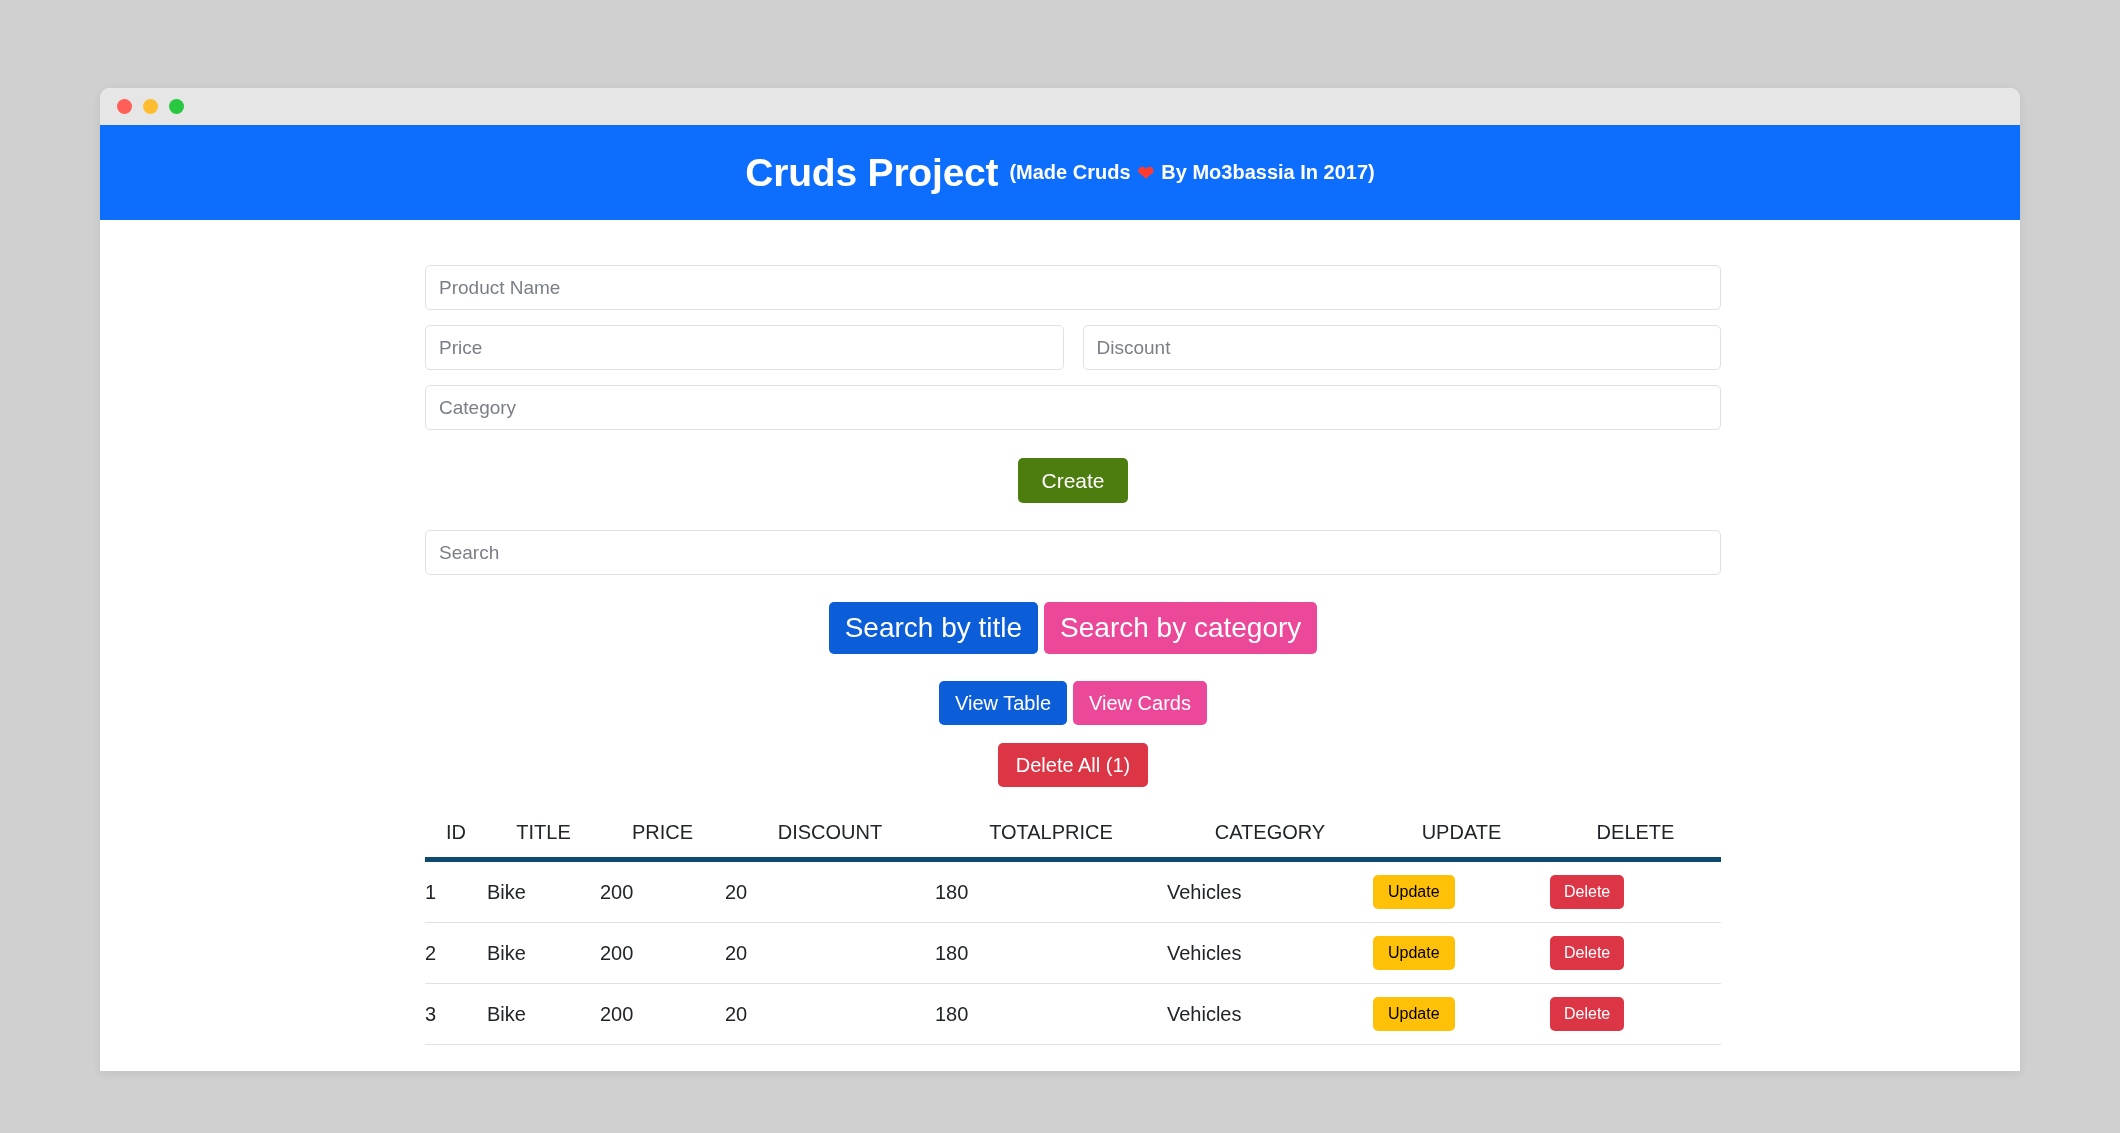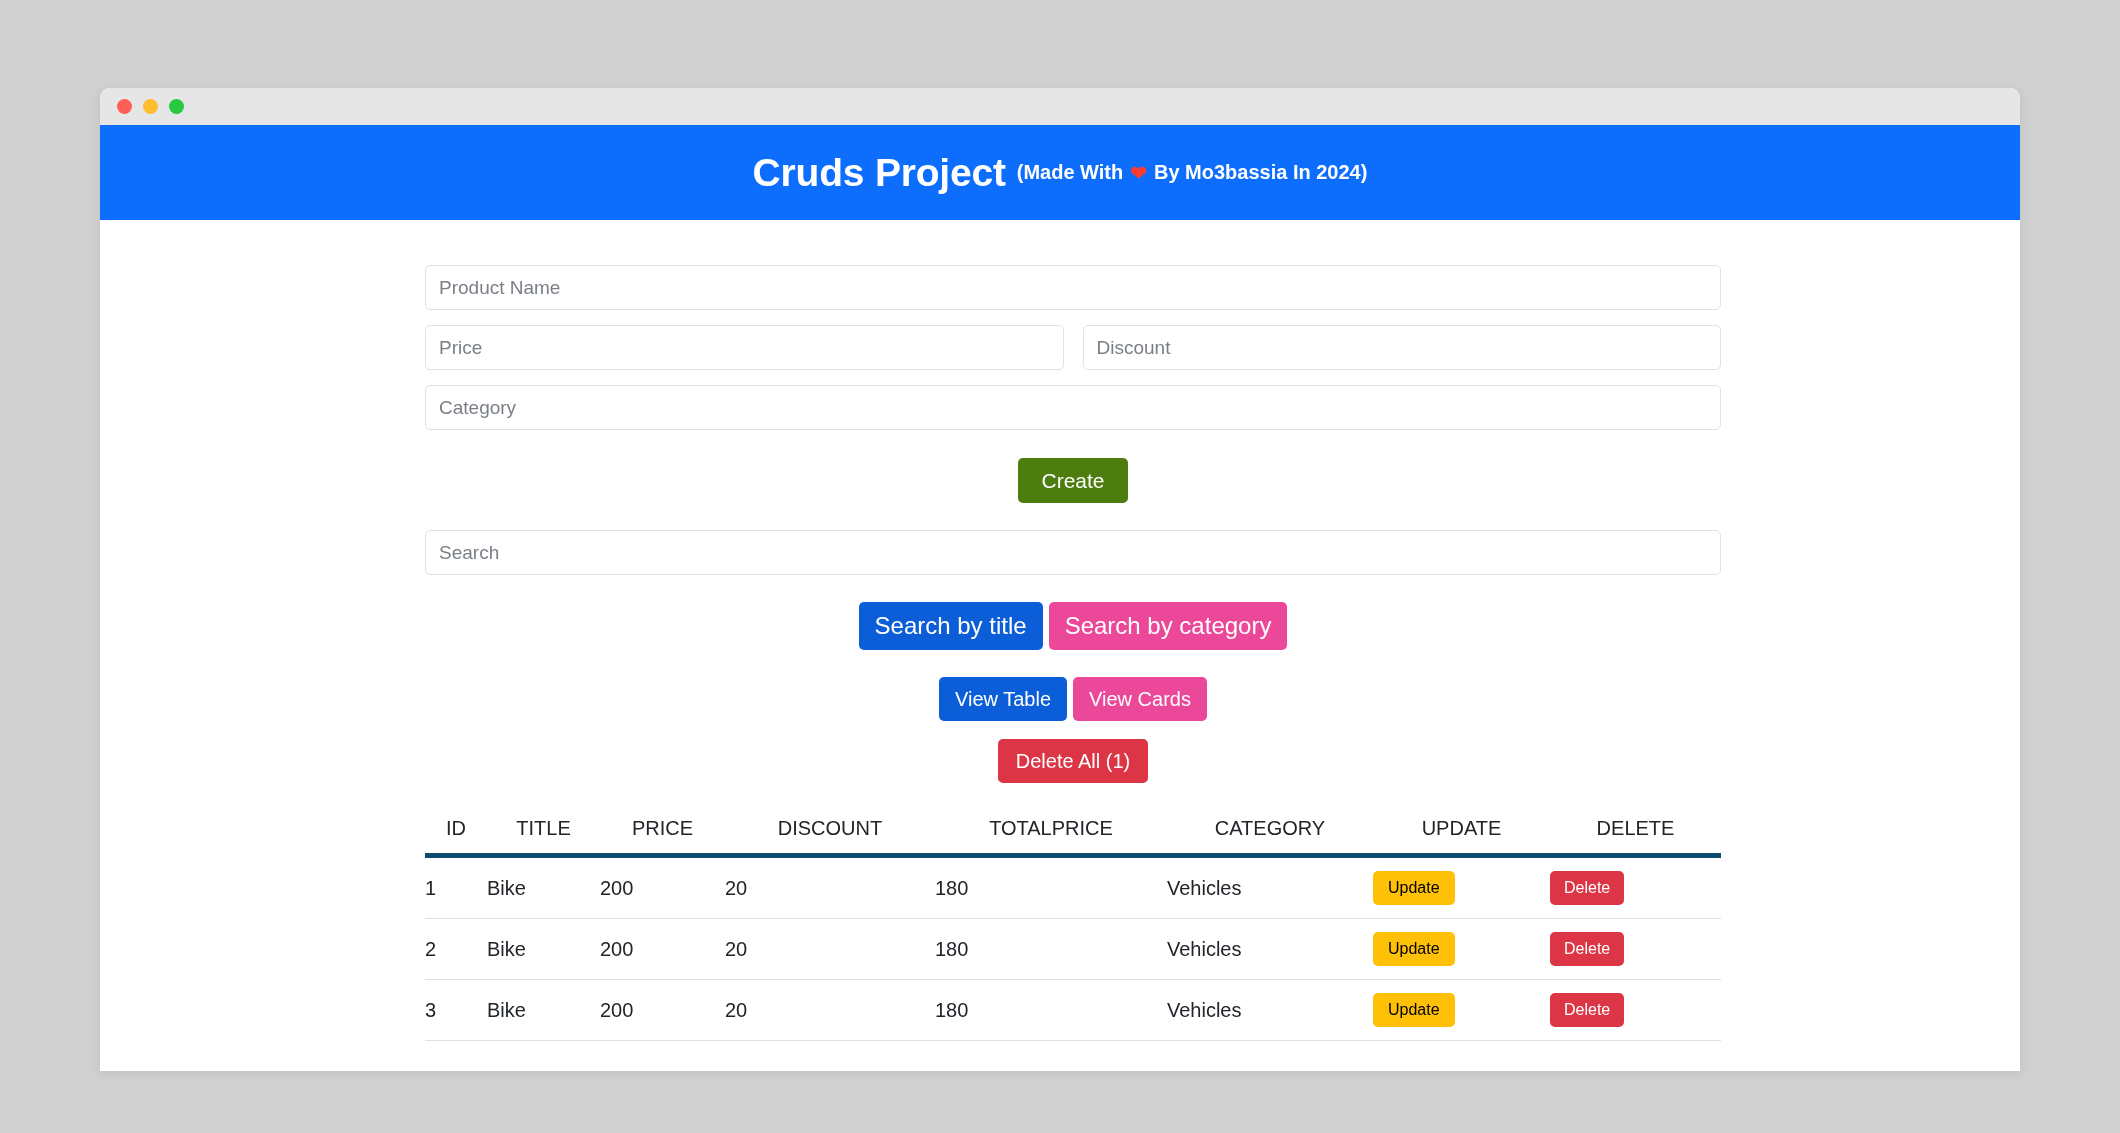--- a/index.html
+++ b/index.html
@@ -121,21 +121,21 @@
     background: #4d7c0f;
     font-size: 21px;
     padding: 12px 23px;
     margin-top: 28px;
     margin-bottom: 27px;
   }
   .btn-group { gap: 6px; margin-top: 27px; }
   .btn-primary-dark { background: #0b5ed7; }
   .btn-primary-light { background: #ec4899; }
   .btn-search {
-    font-size: 24px;
+    font-size: 28px;
     padding: 12px 16px;
   }
   .btn-view {
     font-size: 20px;
     padding: 12px 16px;
   }
   .btn-danger {
     background: #dc3545;
     font-size: 20px;
     padding: 12px 18px;
@@ -193,23 +193,23 @@
 
   <div class="titlebar">
     <span class="dot red"></span>
     <span class="dot yellow"></span>
     <span class="dot green"></span>
   </div>
 
   <div class="app-header">
     <span class="title-main">Cruds Project</span>
     <span class="title-sub">
-      <span>(Made With</span>
+      <span>(Made Cruds</span>
       <span class="heart">❤</span>
-      <span>By Mo3bassia In 2024)</span>
+      <span>By Mo3bassia In 2017)</span>
     </span>
   </div>
 
   <div class="content">
     <div class="container">
 
       <input class="field" type="text" placeholder="Product Name" style="">
 
       <div class="row-2">
         <input class="field" type="text" placeholder="Price" style="">

